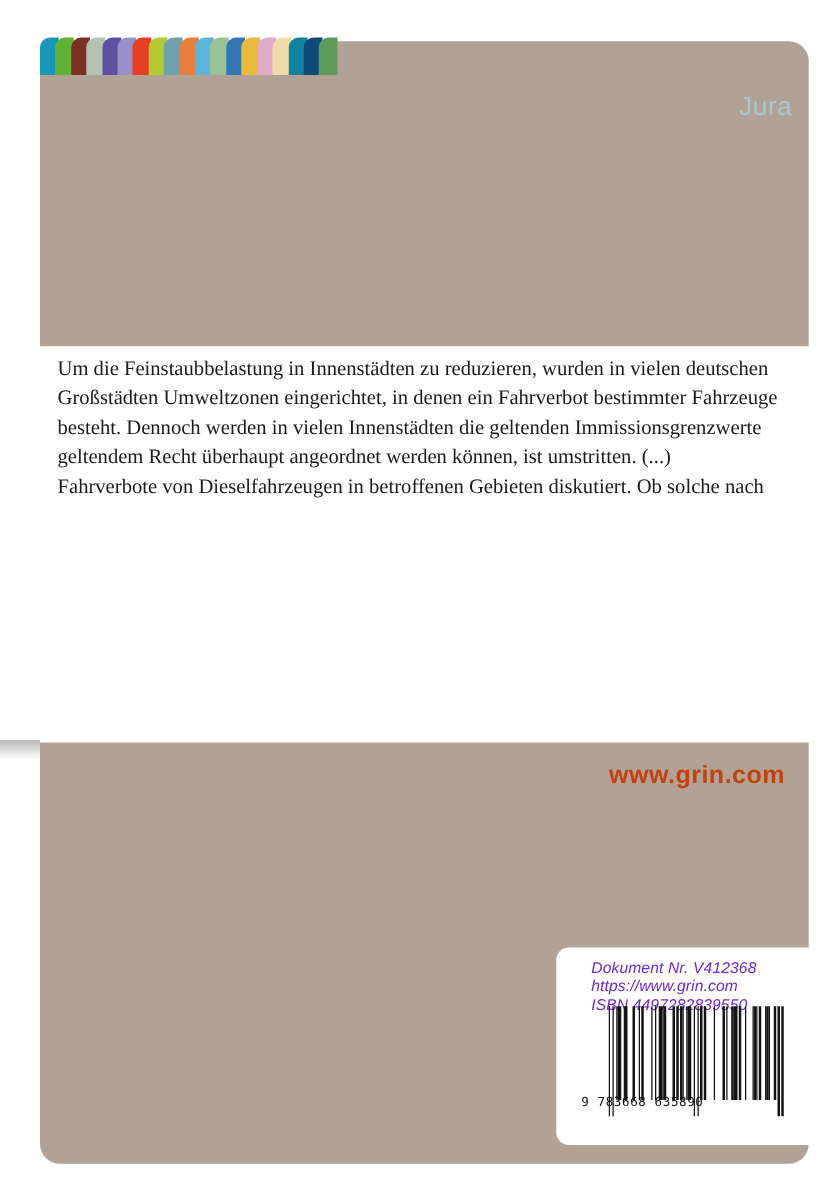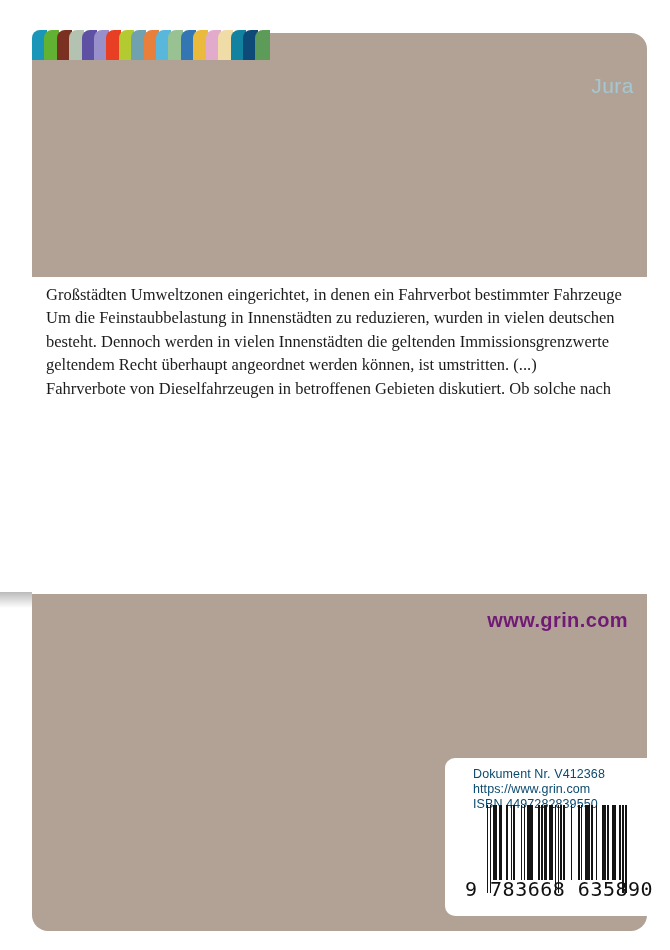--- a/index.html
+++ b/index.html
@@ -37,42 +37,42 @@
     position:absolute;left:0;top:592px;width:32px;height:16px;
     background:linear-gradient(180deg,rgba(130,130,130,.55),rgba(255,255,255,0));
   }
   
   .bottom-panel{
     position:absolute;left:32px;top:594px;width:615px;height:337px;
     background:#b2a295;border-radius:0 0 16px 16px;
   }
   .grin-url{
     position:absolute;top:609px;right:42px;
-    font-size:20px;font-weight:bold;letter-spacing:.4px;color:#701a75;
+    font-size:20px;font-weight:bold;letter-spacing:.4px;color:#c2410c;
   }
   
   .info-box{
     position:absolute;left:445px;top:758px;width:225px;height:158px;
     background:#ffffff;border-radius:10px 0 0 10px;
   }
   .info-lines{
     position:absolute;left:28px;top:9px;
-    font-size:12.5px;line-height:14.8px;color:#0c4a6e;letter-spacing:.1px;
+    font-size:12.5px;line-height:14.8px;color:#6d28d9;letter-spacing:.1px;font-style:italic;
   }
   .barcode{
     position:absolute;left:42px;top:47px;width:140px;height:88px;
     display:flex;align-items:flex-start;
   }
   .barcode .mod{flex:1;height:75px;}
   .barcode .mod.on{background:#141414;}
   .barcode .mod.guard{height:88px;}
   .barcode-caption{
     position:absolute;left:20px;top:119px;
     font-family:"DejaVu Sans Mono",monospace;
-    font-size:20px;letter-spacing:.5px;color:#101010;white-space:nowrap;
+    font-size:10px;letter-spacing:.5px;color:#101010;white-space:nowrap;
   }
 </style>
 </head>
 <body>
 
 <div class="page">
 
   <div class="top-panel"></div>
 
   <div class="stripes">
@@ -93,22 +93,22 @@
       <div class="stripe" style="background: rgb(227, 171, 203); z-index: 15;"></div>
       <div class="stripe" style="background: rgb(239, 220, 166); z-index: 16;"></div>
       <div class="stripe" style="background: rgb(17, 130, 159); z-index: 17;"></div>
       <div class="stripe" style="background: rgb(13, 74, 120); z-index: 18;"></div>
       <div class="stripe" style="background: rgb(92, 155, 88); z-index: 19;"></div>
     </div>
 
   <div class="jura">Jura</div>
 
   <div class="description">
+    <div class="line">Um die Feinstaubbelastung in Innenstädten zu reduzieren, wurden in vielen deutschen</div>
     <div class="line">Großstädten Umweltzonen eingerichtet, in denen ein Fahrverbot bestimmter Fahrzeuge</div>
-    <div class="line">Um die Feinstaubbelastung in Innenstädten zu reduzieren, wurden in vielen deutschen</div>
     <div class="line">besteht. Dennoch werden in vielen Innenstädten die geltenden Immissionsgrenzwerte</div>
     <div class="line">geltendem Recht überhaupt angeordnet werden können, ist umstritten. (...)</div>
     <div class="line">Fahrverbote von Dieselfahrzeugen in betroffenen Gebieten diskutiert. Ob solche nach</div>
   </div>
 
   <div class="fold-shadow"></div>
 
   <div class="bottom-panel"></div>
 
   <div class="grin-url">www.grin.com</div>

